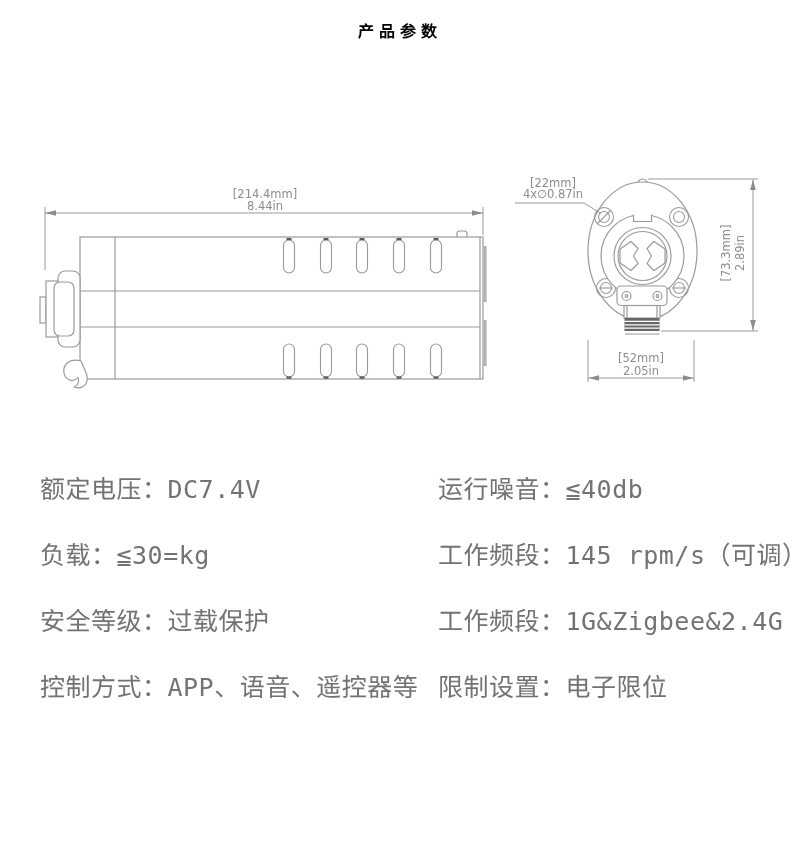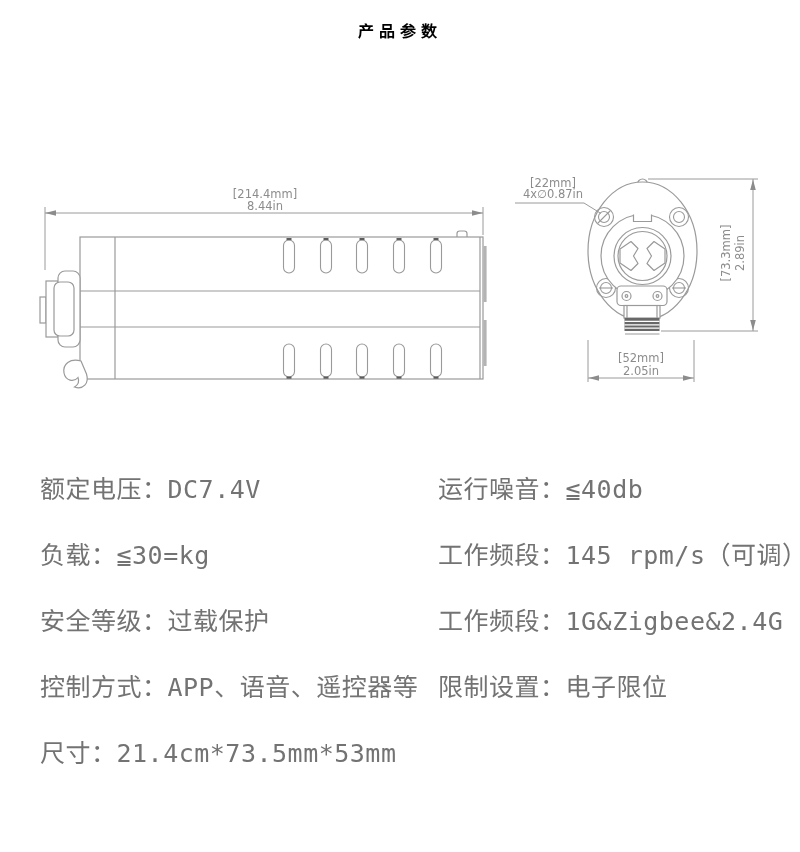--- a/index.html
+++ b/index.html
@@ -176,18 +176,15 @@
     <div class="spec">
       <span class="lbl">工作频段：</span><span class="val">1G&amp;Zigbee&amp;2.4G</span>
     </div>
     <div class="spec">
       <span class="lbl">控制方式：</span><span class="val">APP、语音、遥控器等</span>
     </div>
 
     <div class="spec">
       <span class="lbl">限制设置：</span><span class="val">电子限位</span>
     </div>
-    <div class="spec">
-      <span class="lbl">尺寸：</span><span class="val">21.4cm*73.5mm*53mm</span>
-    </div>
 
   </div>
 </div>
 
 </body></html>

